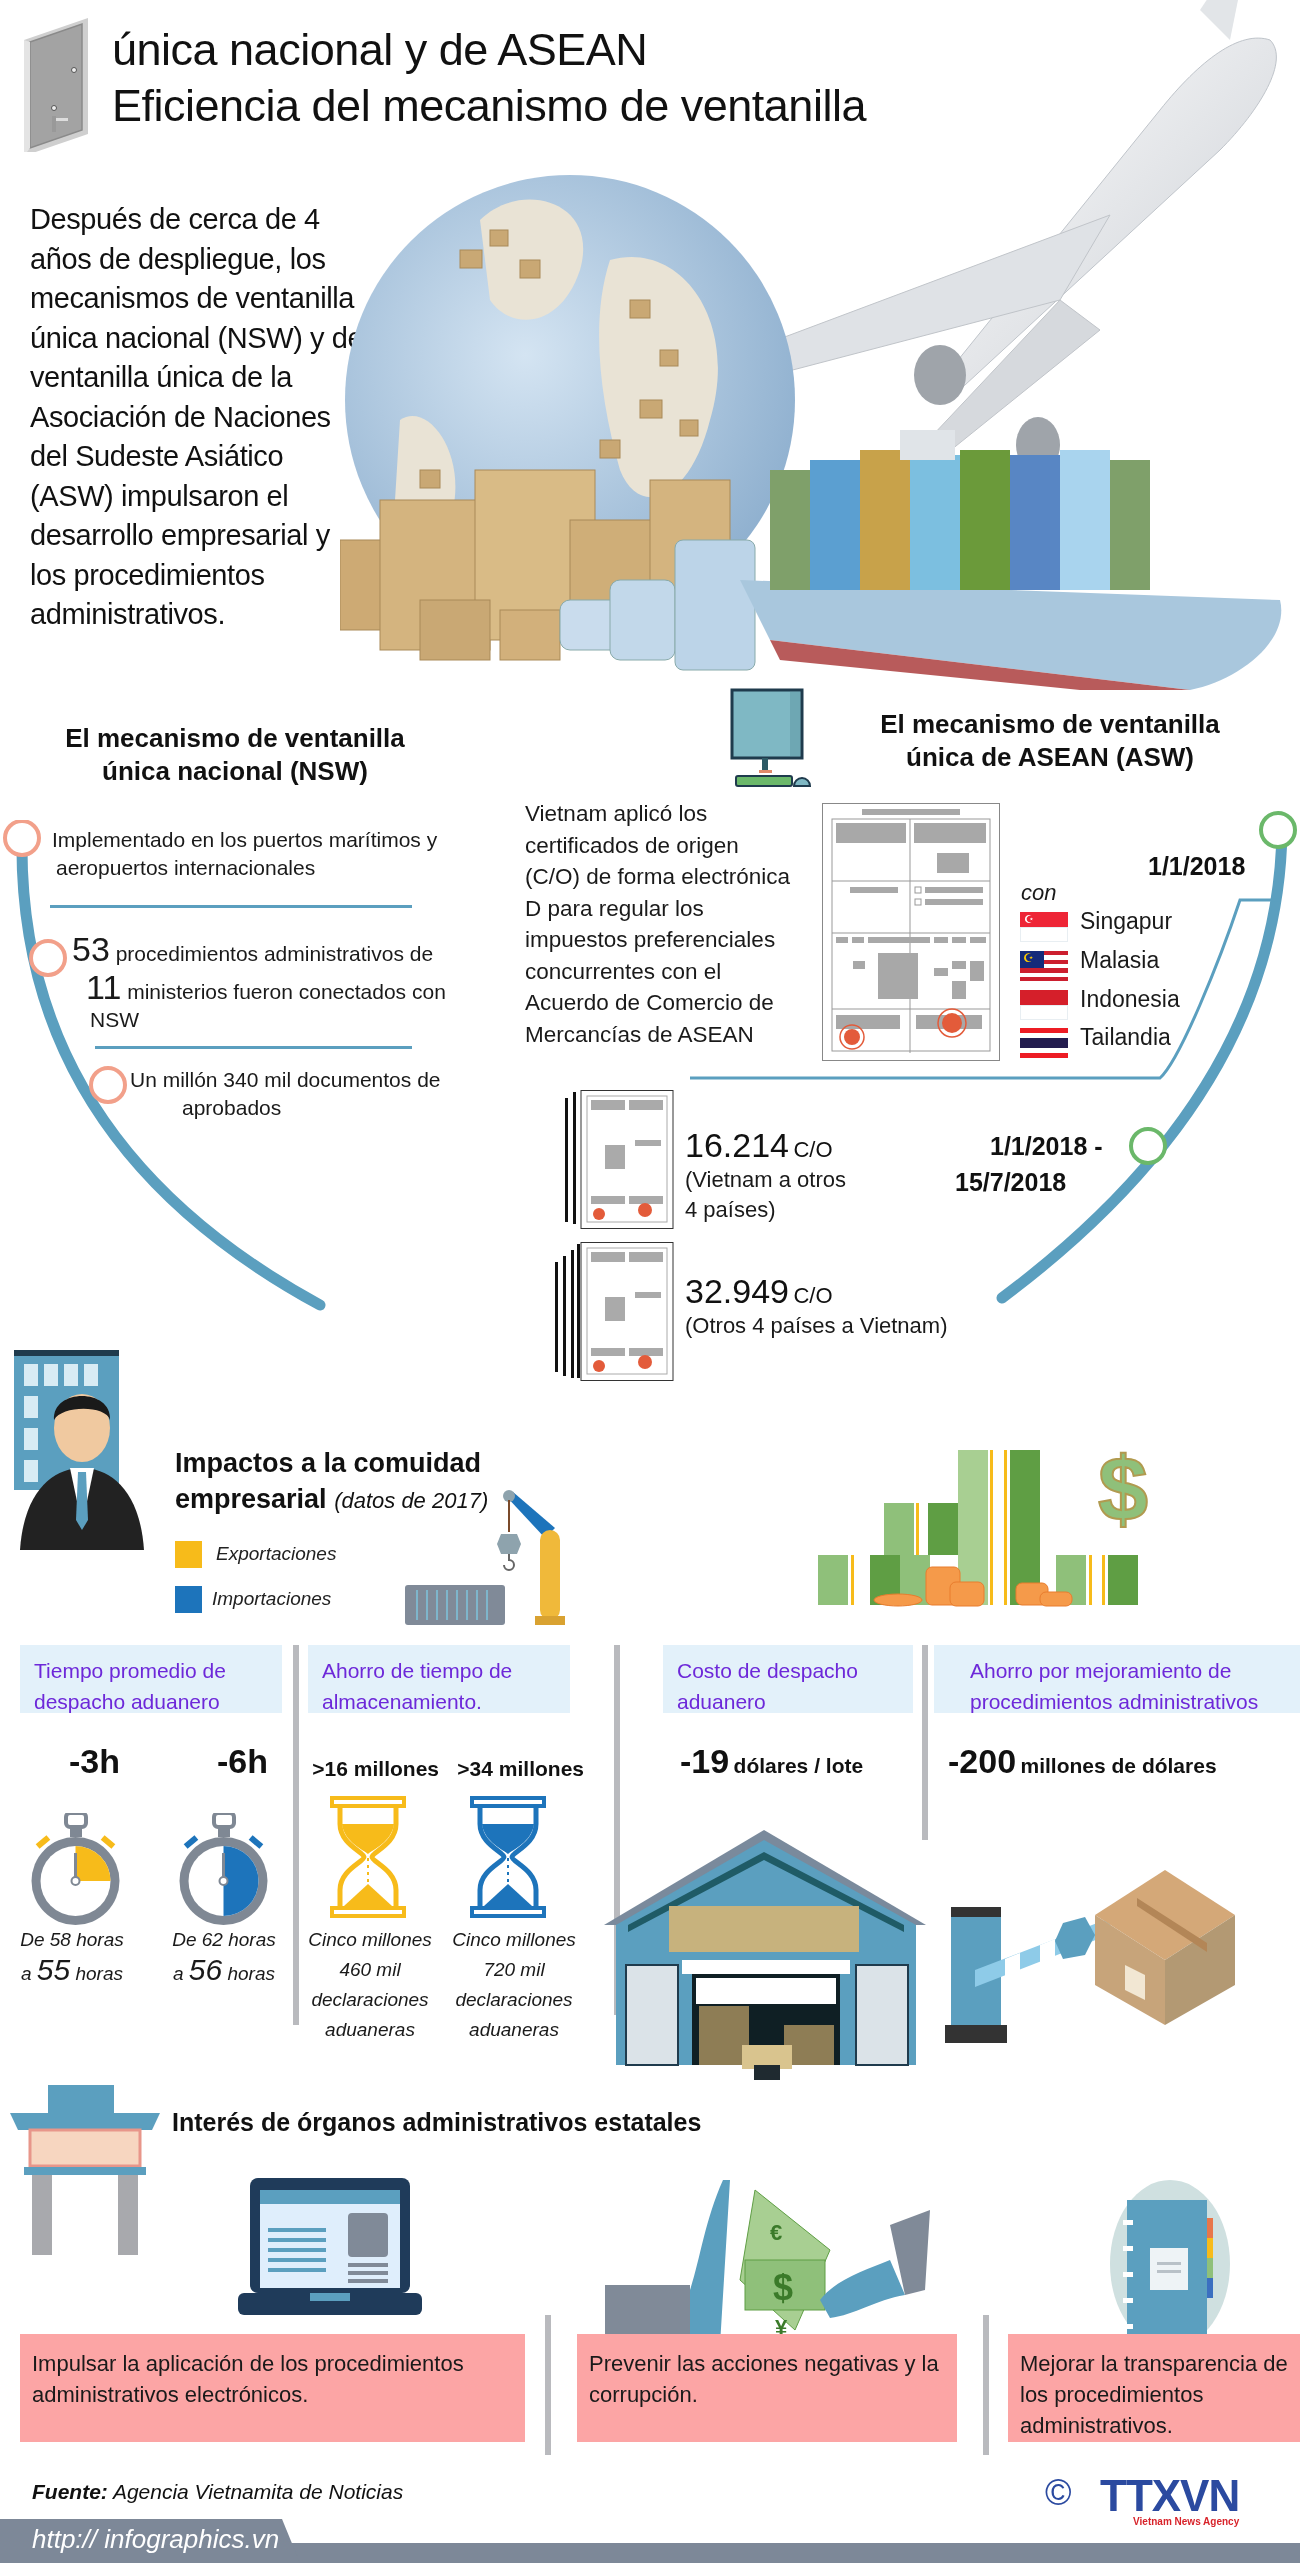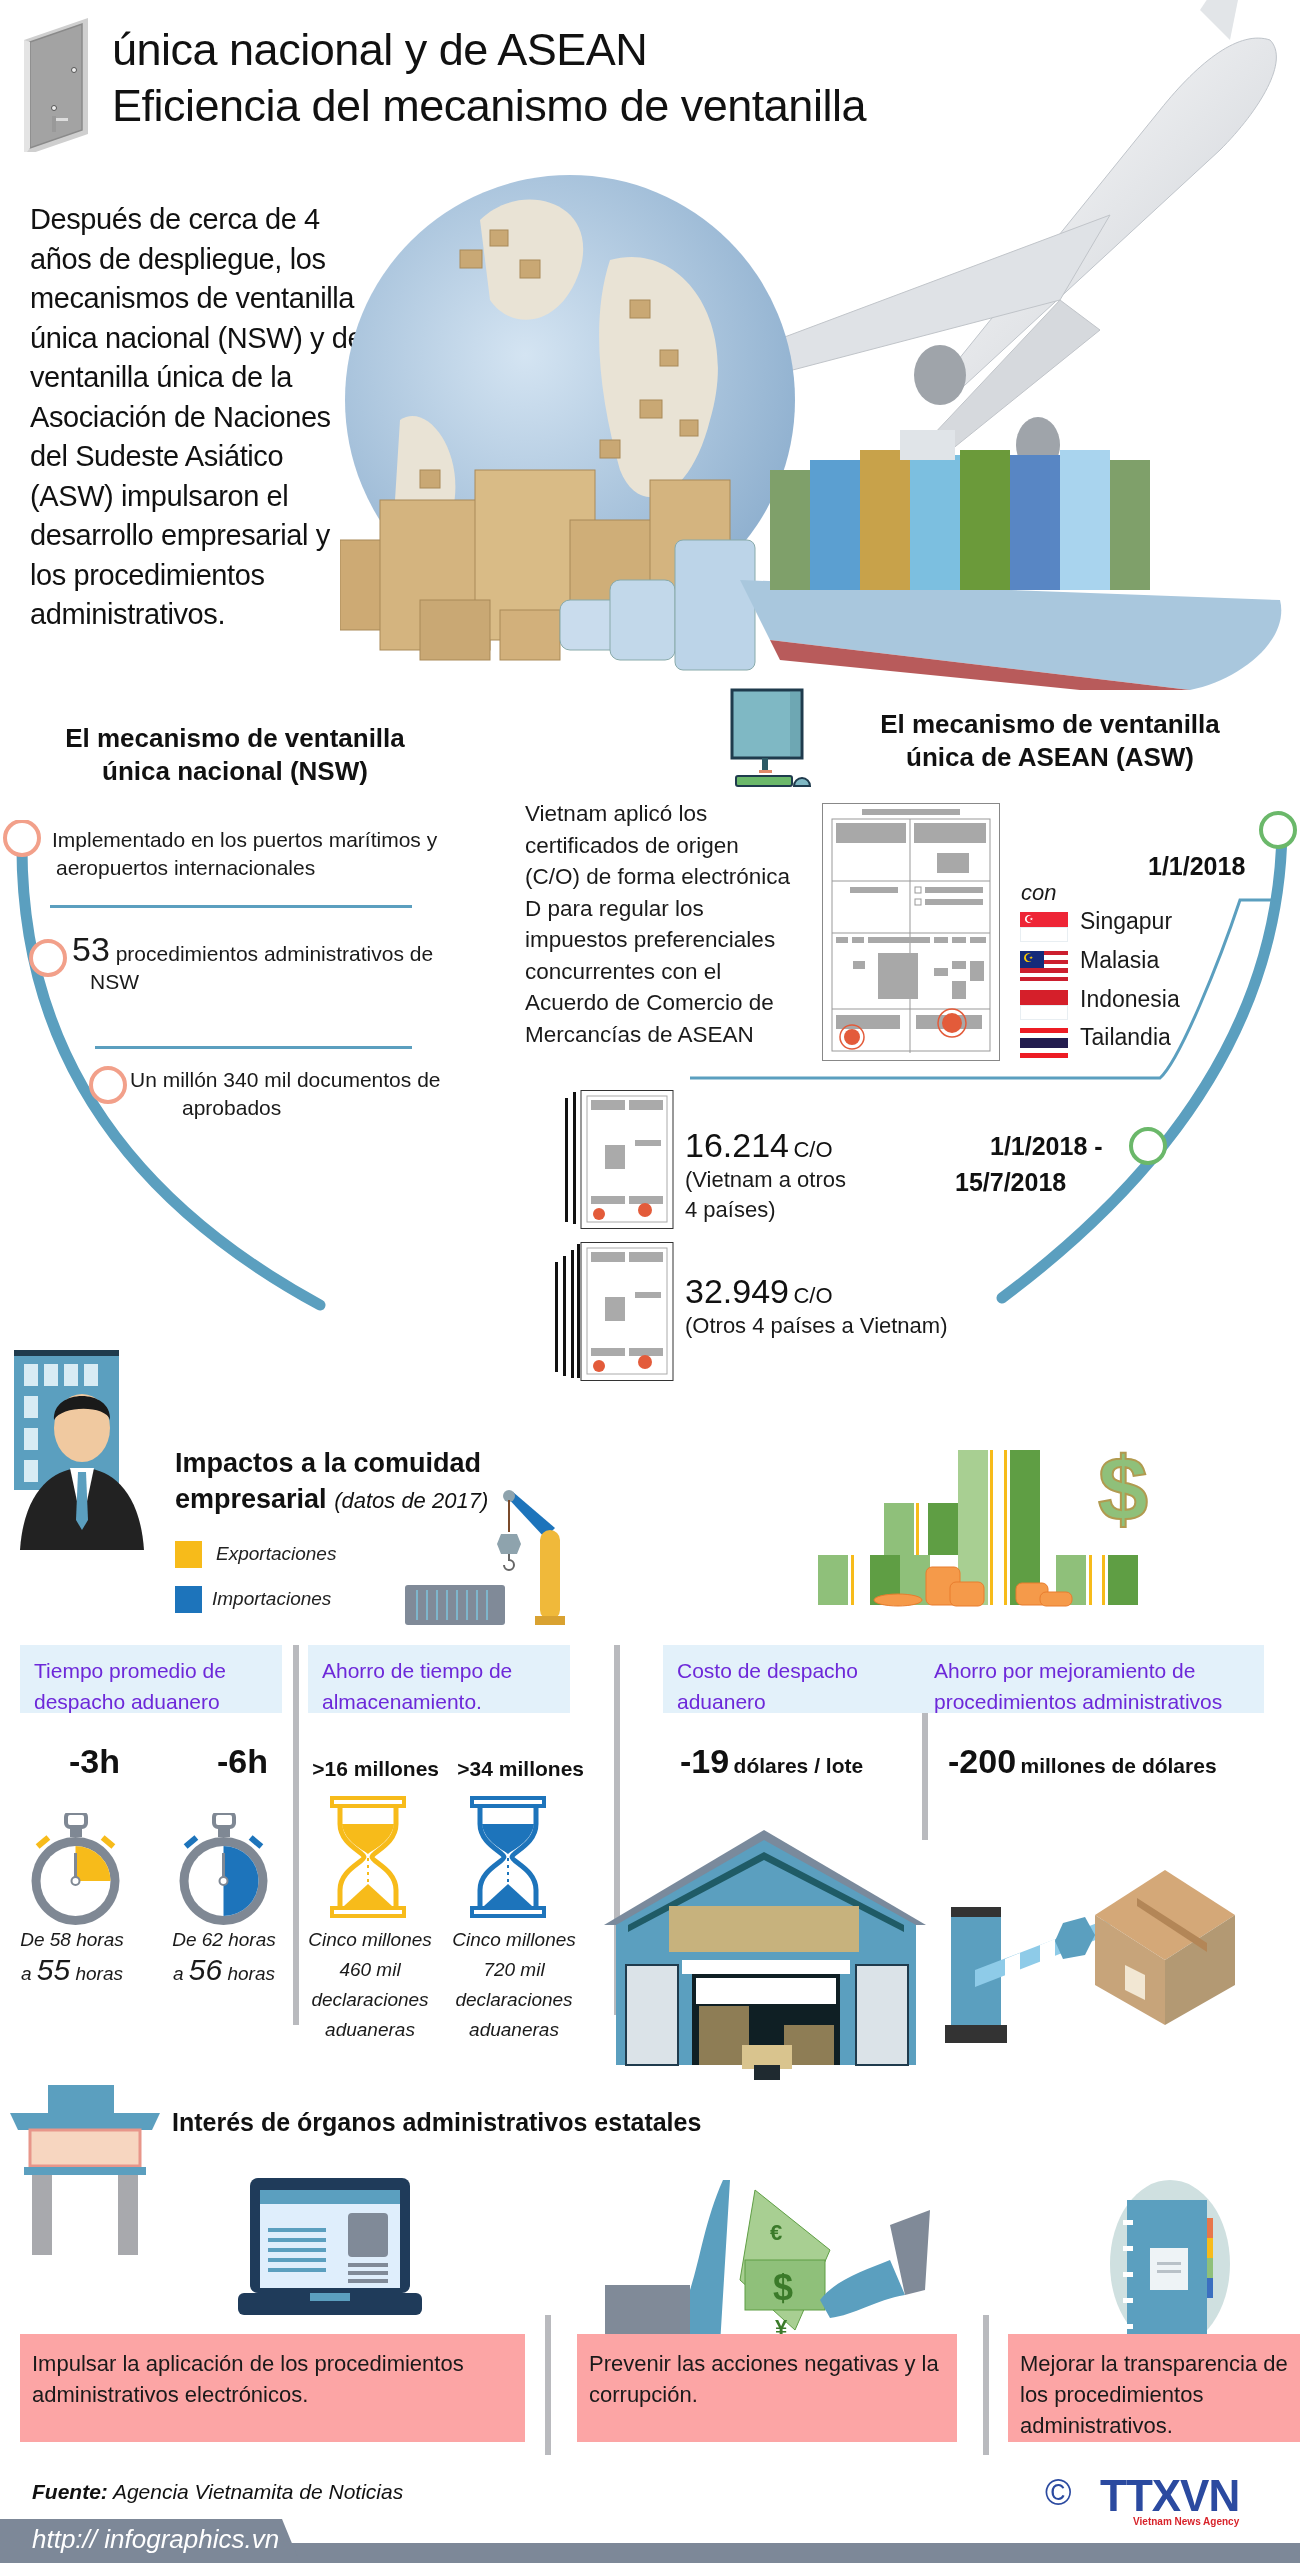--- a/index.html
+++ b/index.html
@@ -165,20 +165,21 @@
 </div>
 
 <div class="abs txt20" style="left:52px;top:826px;width:470px;">
   <div>Implementado en los puertos marítimos y</div>
   <div style="padding-left:4px;">aeropuertos internacionales</div>
 </div>
 <div class="abs" style="left:50px;top:905px;width:362px;height:3px;background:#5b9fbf;"></div>
 
 <div class="abs txt20" style="left:72px;top:930px;width:440px;">
   <div><span class="big">53</span> <span>procedimientos administrativos de</span></div>
+  <div style="padding-left:14px;"><span class="big">11</span> <span>ministerios fueron conectados con</span></div>
   <div style="padding-left:18px;">NSW</div>
 </div>
 <div class="abs" style="left:95px;top:1046px;width:317px;height:3px;background:#5b9fbf;"></div>
 
 <div class="abs txt20" style="left:130px;top:1066px;width:420px;">
   <div>Un millón 340 mil documentos de</div>
   <div style="padding-left:52px;">aprobados</div>
 </div>
 
 <div class="abs" style="left:730px;top:688px;width:115px;height:102px;">
@@ -422,21 +423,21 @@
 <div class="box" style="left:308px;top:1645px;width:262px;height:68px;">
   <div>Ahorro de tiempo de</div>
   <div>almacenamiento.</div>
 </div>
 <div class="vdiv" style="left:614px;top:1645px;height:370px;"></div>
 <div class="box" style="left:663px;top:1645px;width:250px;height:68px;">
   <div>Costo de despacho</div>
   <div>aduanero</div>
 </div>
 <div class="vdiv" style="left:922px;top:1645px;height:195px;"></div>
-<div class="box" style="left:898px;top:1645px;width:366px;height:68px;padding-left:36px;">
+<div class="box" style="left:934px;top:1645px;width:366px;height:68px;padding-left:36px;">
   <div>Ahorro por mejoramiento de</div>
   <div>procedimientos administrativos</div>
 </div>
 
 <div class="val" style="left:30px;top:1742px;width:90px;">-3h</div>
 <div class="val" style="left:178px;top:1742px;width:90px;">-6h</div>
 
 <div class="abs" style="left:28px;top:1813px;width:95px;height:115px;">
   <svg width="95" height="115" viewBox="0 0 95 115">
     <rect x="38" y="0" width="20" height="14" rx="4" fill="none" stroke="#7f8894" stroke-width="4"></rect>

